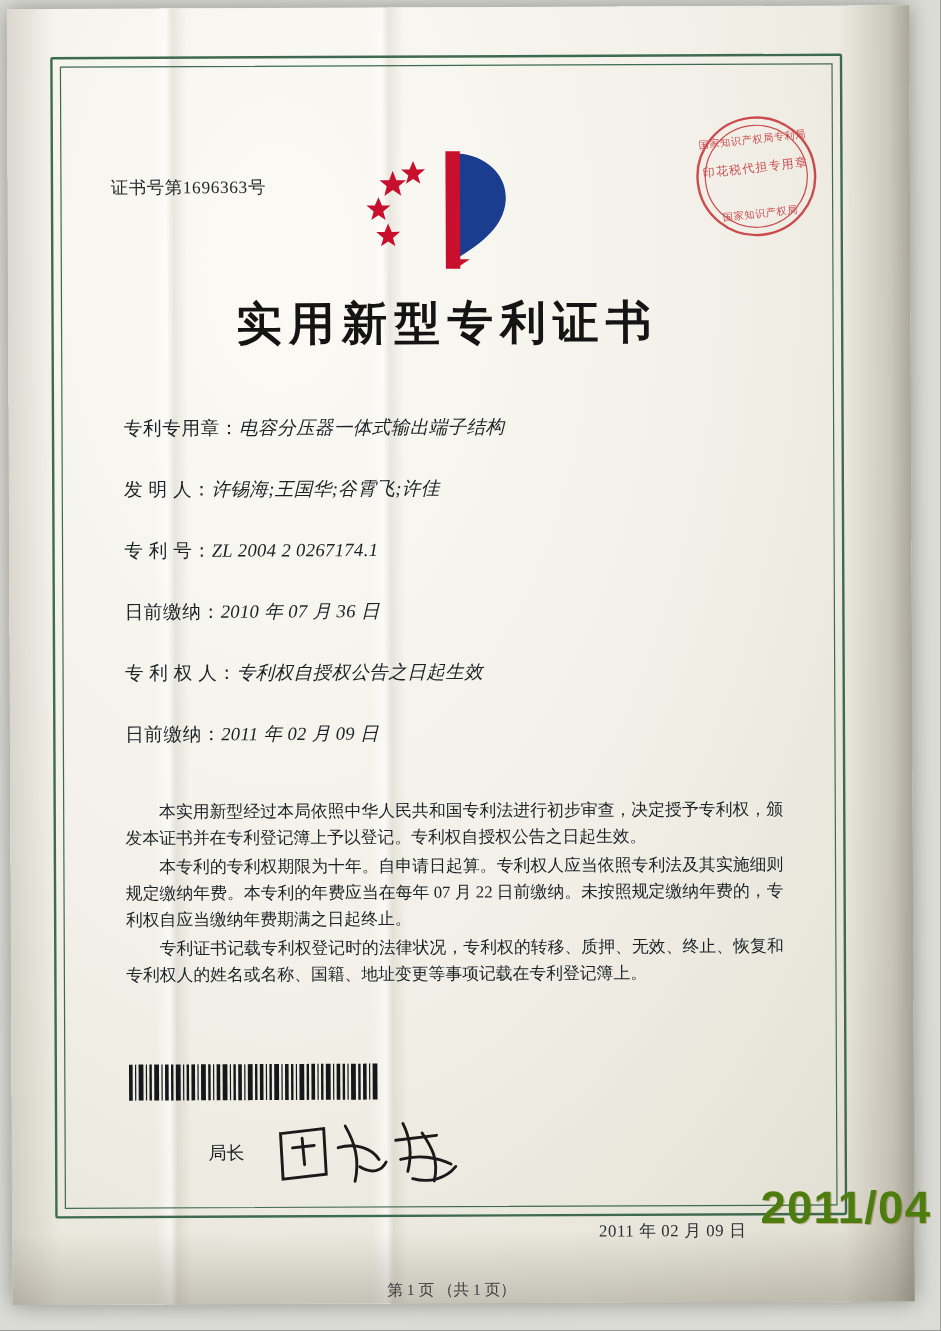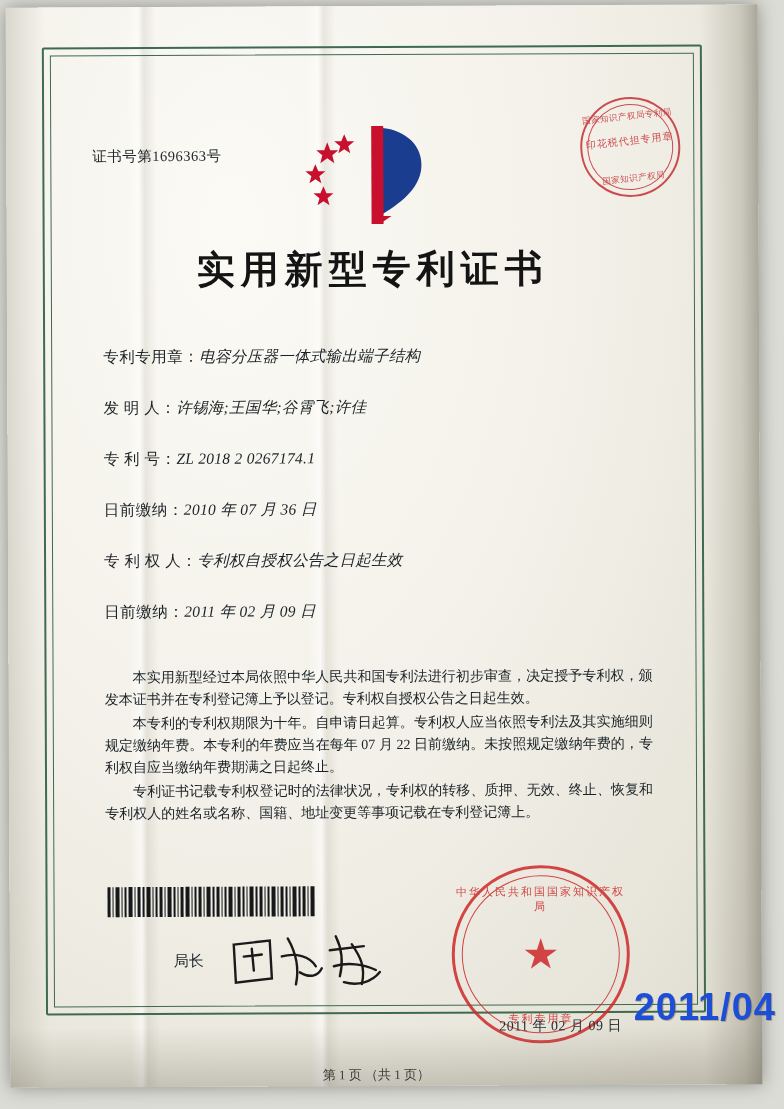--- a/index.html
+++ b/index.html
@@ -292,21 +292,21 @@
     color: #2a2f33;
   }
 
   .datestamp {
     position: absolute;
     right: 8px;
     bottom: 80px;
     font-family: "Liberation Sans", sans-serif;
     font-size: 38px;
     font-weight: bold;
-    color: #1d4ed8;
+    color: #4d7c0f;
     letter-spacing: 1px;
     text-shadow: 1px 1px 0 rgba(120,80,0,0.35);
   }
 </style>
 </head>
 <body>
 
 <div id="page">
 
   <div class="paper">
@@ -344,21 +344,21 @@
       <div class="title">实用新型专利证书</div>
 
       <div class="fields">
         <div class="field">
           <span class="lbl">专利专用章：</span><span class="val">电容分压器一体式输出端子结构</span>
         </div>
         <div class="field">
           <span class="lbl">发 明 人：</span><span class="val">许锡海;王国华;谷霄飞;许佳</span>
         </div>
         <div class="field">
-          <span class="lbl">专 利 号：</span><span class="val">ZL 2018 2 0267174.1</span>
+          <span class="lbl">专 利 号：</span><span class="val">ZL 2004 2 0267174.1</span>
         </div>
         <div class="field">
           <span class="lbl">日前缴纳：</span><span class="val">2010 年 07 月 36 日</span>
         </div>
         <div class="field">
           <span class="lbl">专 利 权 人：</span><span class="val">专利权自授权公告之日起生效</span>
         </div>
         <div class="field">
           <span class="lbl">日前缴纳：</span><span class="val">2011 年 02 月 09 日</span>
         </div>
@@ -433,26 +433,20 @@
             <path d="M74 46 C84 52 92 50 96 42"></path>
             <path d="M110 10 C116 22 118 34 114 50"></path>
             <path d="M104 24 L138 20"></path>
             <path d="M126 18 C134 30 140 40 136 58"></path>
             <path d="M108 40 C122 36 138 38 150 44"></path>
             <path d="M118 56 C132 60 146 56 154 46"></path>
           </g>
         </svg>
       </div>
 
-      <div class="gov-seal">
-        <div class="gs-inner"></div>
-        <div class="gs-text-top">中华人民共和国国家知识产权局</div>
-        <div class="star">★</div>
-        <div class="gs-text-bot">专利专用章</div>
-      </div>
 
       <div class="seal-date">2011 年 02 月 09 日</div>
 
       <div class="page-no">第 1 页 （共 1 页）</div>
 
     </div>
 
     <div class="paper-shadow-left"></div>
     <div class="paper-shadow-right"></div>
     <div class="paper-shadow-bottom"></div>

